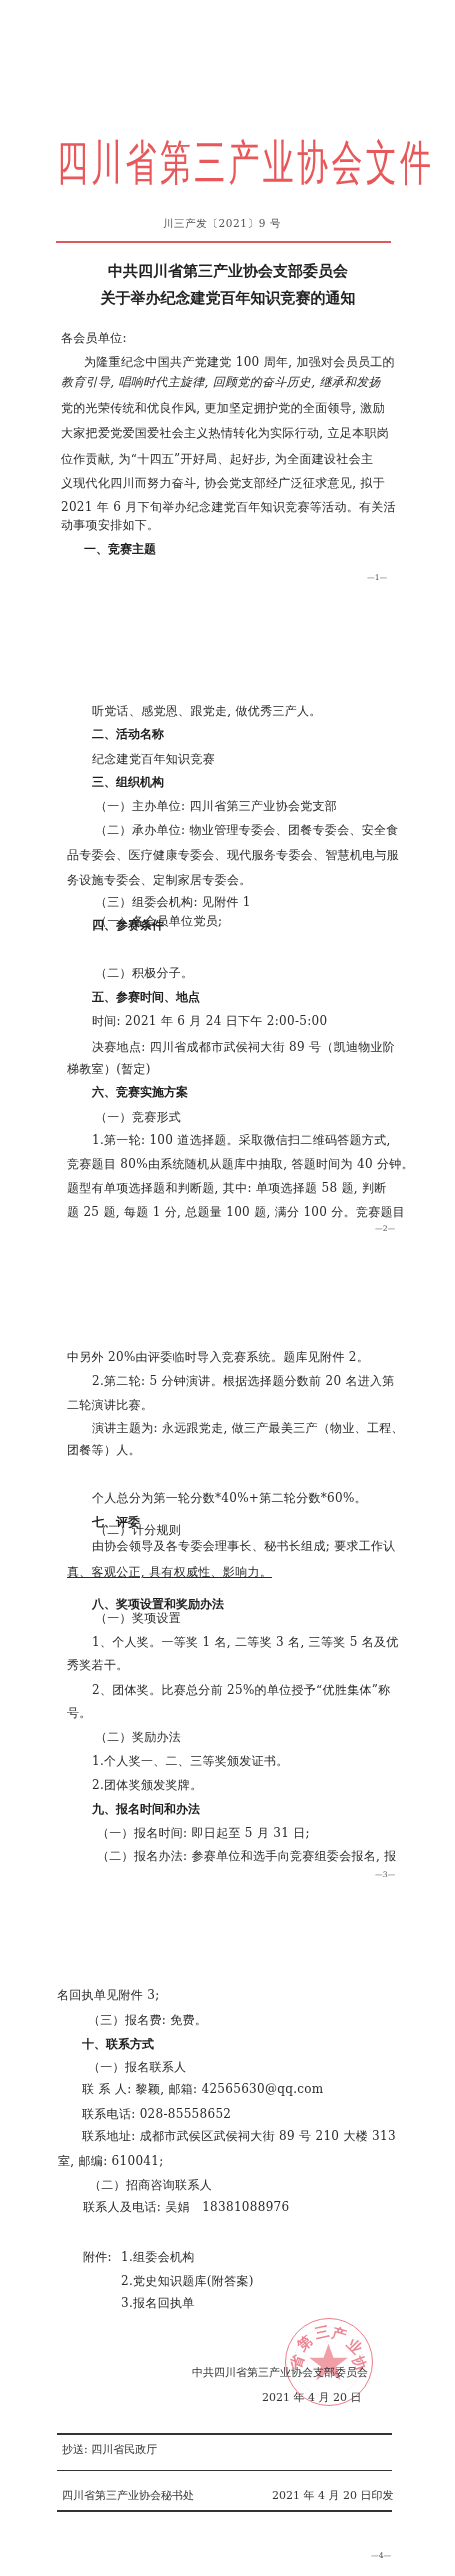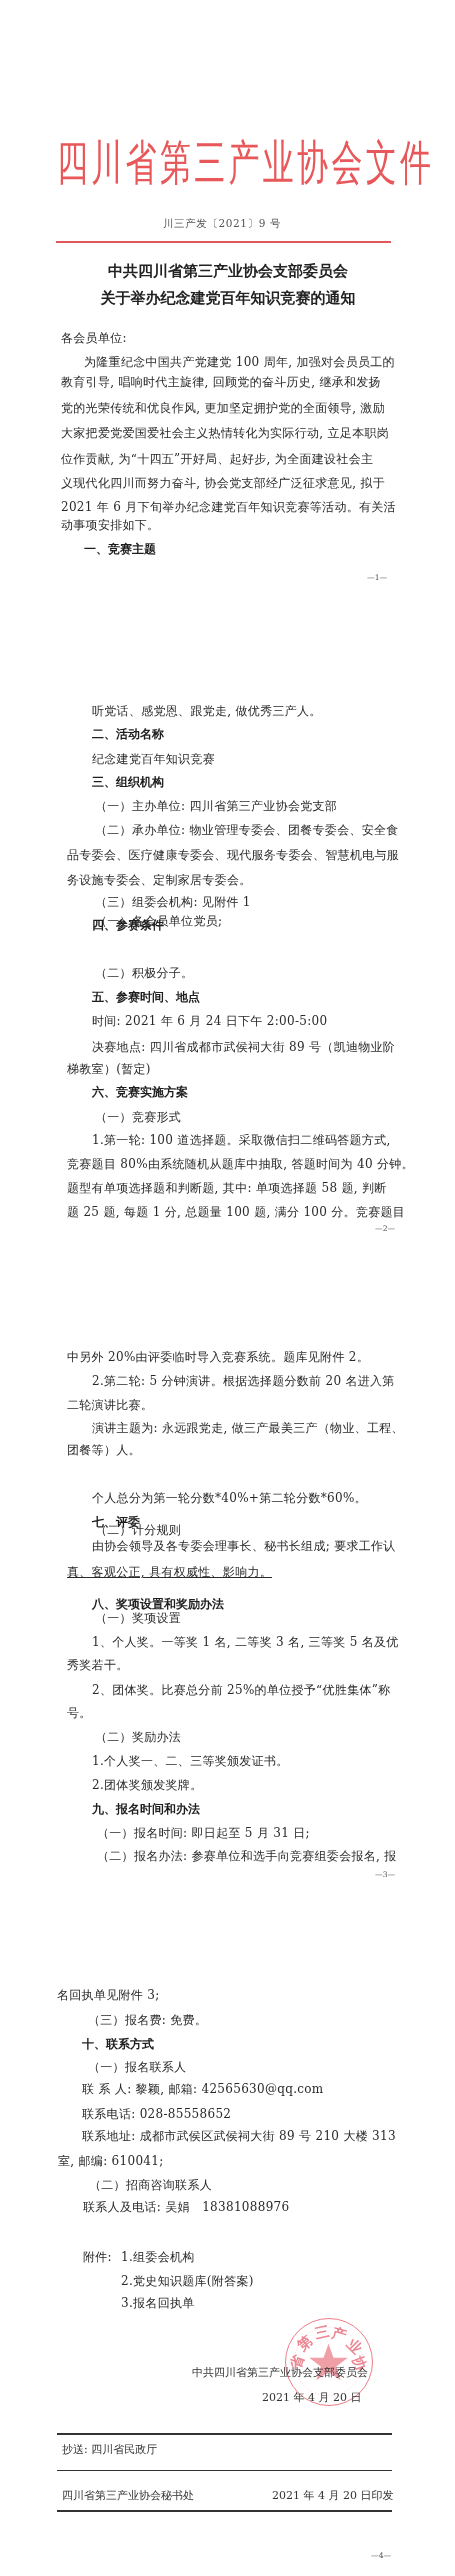--- a/index.html
+++ b/index.html
@@ -26,21 +26,21 @@
 <div class="abs red-title" style="left:57px; top:139px;">四川省第三产业协会文件</div>
 <div class="abs doc-no" style="left:163px; top:218px;">川三产发〔2021〕9 号</div>
 <div class="red-rule" style="left:56px; width:335px; top:241px;"></div>
 
 <div class="abs main-title" style="top:264px;">中共四川省第三产业协会支部委员会</div>
 <div class="abs main-title" style="top:291px;">关于举办纪念建党百年知识竞赛的通知</div>
 
 <div class="abs body-text" style="left:61px; top:332px;">各会员单位:</div>
 
 <div class="abs body-text" style="left:84px; top:356px;">为隆重纪念中国共产党建党 100 周年, 加强对会员员工的</div>
-<div class="abs body-text" style="left:61px; top:376px;">教育引导, 唱响时代主旋律, 回顾党的奋斗历史, 继承和发扬</div>
+<div class="abs body-text" style="left:61px; top:376px;font-style:italic;">教育引导, 唱响时代主旋律, 回顾党的奋斗历史, 继承和发扬</div>
 <div class="abs body-text" style="left:61px; top:402px;">党的光荣传统和优良作风, 更加坚定拥护党的全面领导, 激励</div>
 <div class="abs body-text" style="left:61px; top:427px;">大家把爱党爱国爱社会主义热情转化为实际行动, 立足本职岗</div>
 <div class="abs body-text" style="left:61px; top:453px;">位作贡献, 为“十四五”开好局、起好步, 为全面建设社会主</div>
 <div class="abs body-text" style="left:61px; top:477px;">义现代化四川而努力奋斗, 协会党支部经广泛征求意见, 拟于</div>
 <div class="abs body-text" style="left:61px; top:501px;">2021 年 6 月下旬举办纪念建党百年知识竞赛等活动。有关活</div>
 <div class="abs body-text" style="left:61px; top:519px;">动事项安排如下。</div>
 
 <div class="abs heading" style="left:84px; top:543px;">一、竞赛主题</div>
 <div class="abs page-num" style="left:367px; top:574px;">—1—</div>
 

